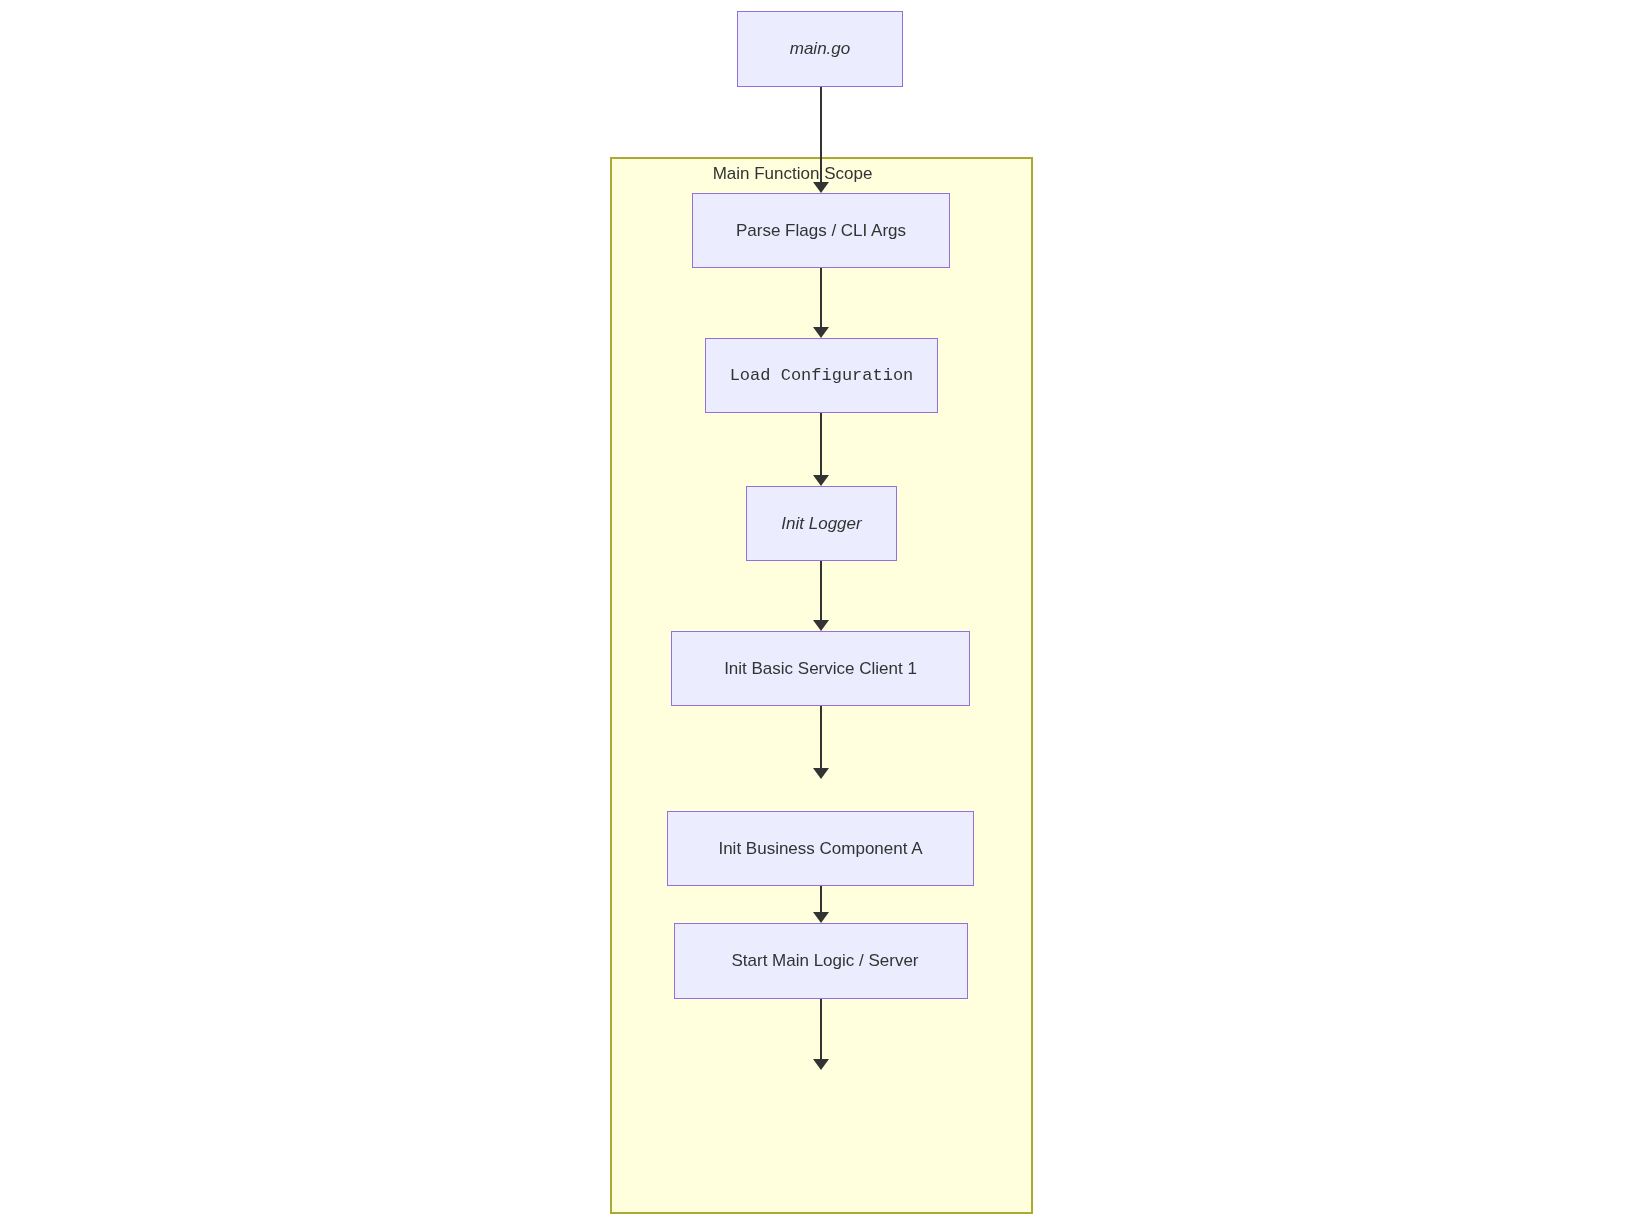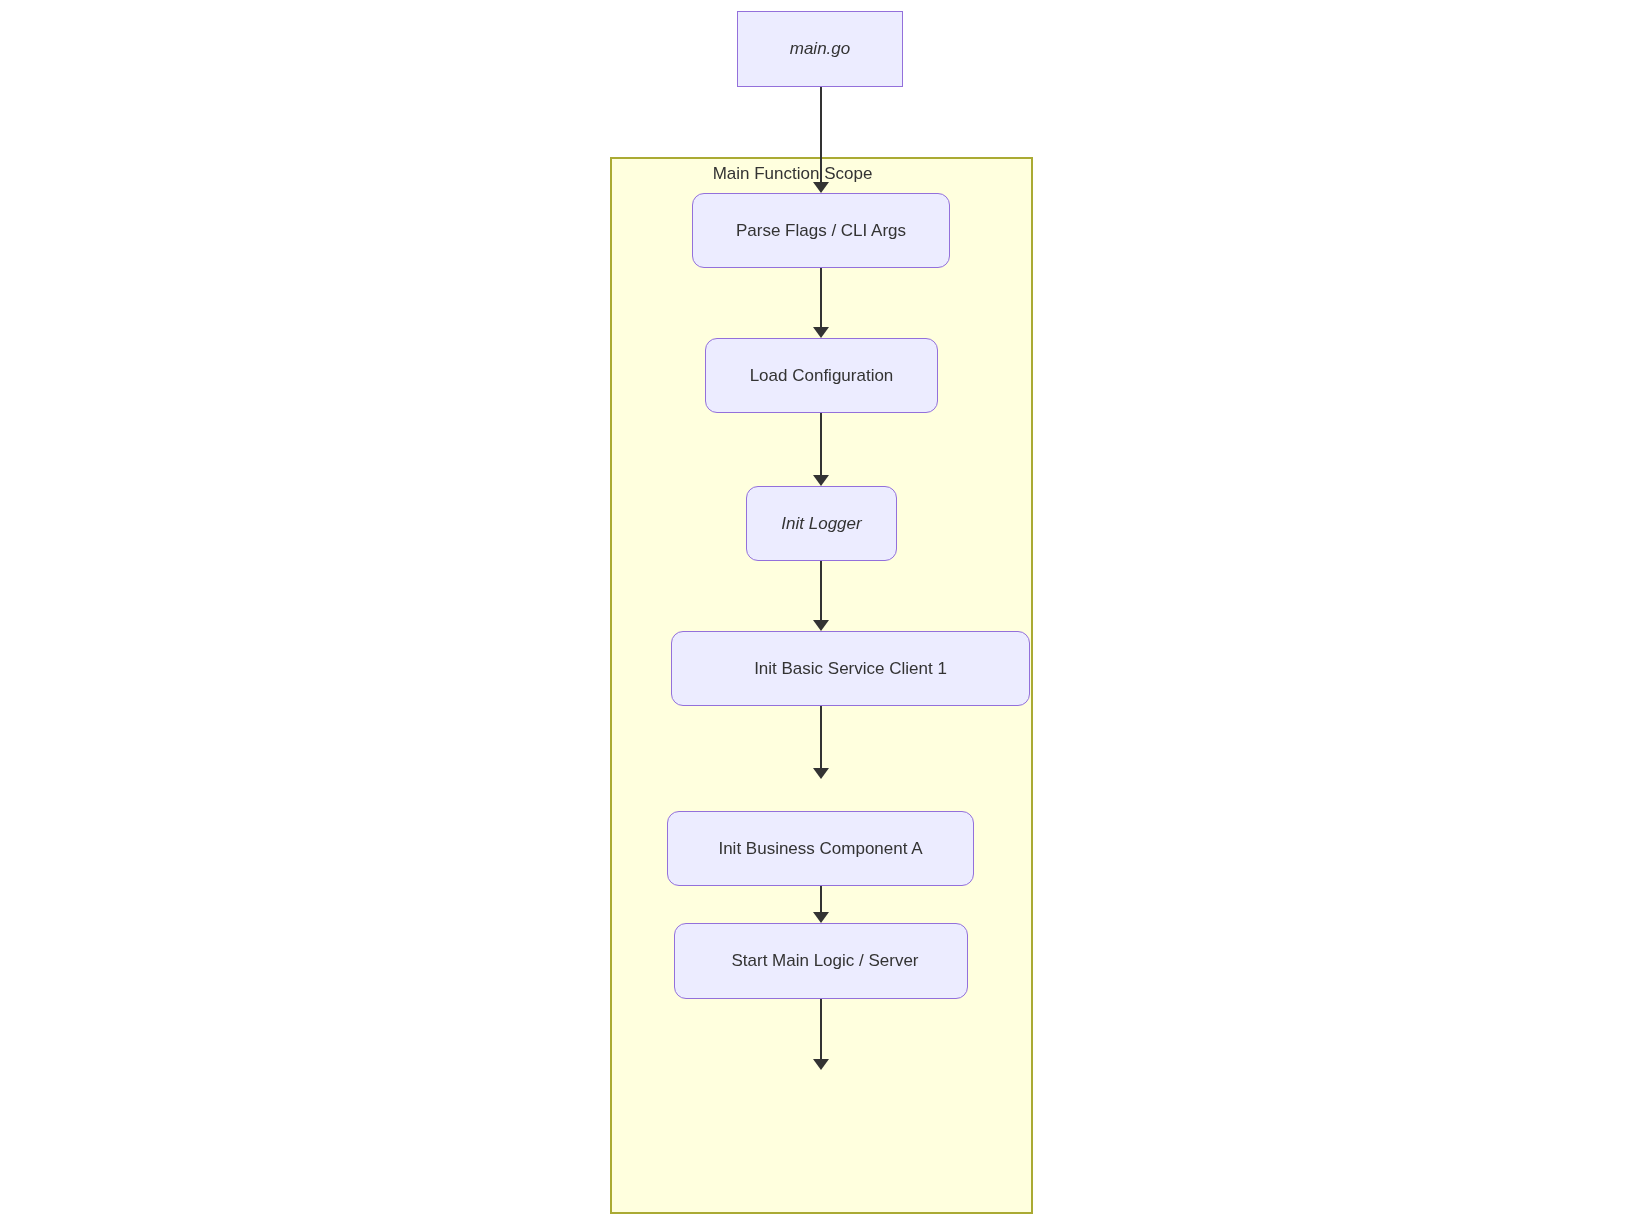--- a/index.html
+++ b/index.html
@@ -49,27 +49,27 @@
     color: var(--text);
     display: flex;
     align-items: center;
     justify-content: center;
     text-align: center;
     font-size: 17px;
     line-height: 26px;
     z-index: 3;
     padding: 0 16px;
   }
-  .node.rounded { border-radius: 12px; }
+  .node.rounded { border-radius: 0; }
 
   .node-main   { left: 737px; top: 11px;   width: 166px; height: 76px;  border-radius: 0; font-style: italic; }
   .node-step-0 { left: 692px; top: 193px;  width: 258px; height: 75px; }
-  .node-step-1 { left: 705px; top: 338px;  width: 233px; height: 75px; }
+  .node-step-1 { left: 705px; top: 338px;  width: 233px; height: 75px; font-family: Liberation Mono, monospace; }
   .node-step-2 { left: 746px; top: 486px;  width: 151px; height: 75px; font-style: italic; }
-  .node-step-3 { left: 671px; top: 631px;  width: 359px; height: 75px; text-align: right; }
+  .node-step-3 { left: 671px; top: 631px;  width: 299px; height: 75px; text-align: right; }
   .node-step-4 { left: 667px; top: 779px;  width: 307px; height: 75px; margin-top: 32px; }
   .node-step-5 { left: 674px; top: 923px;  width: 294px; height: 76px; padding-left: 24px; }
   .node-step-6 { left: 658px; top: 1070px; width: 325px; height: 110px; }
 
   .edge {
     position: absolute;
     left: 812px;
     width: 17px;
     display: flex;
     flex-direction: column;

